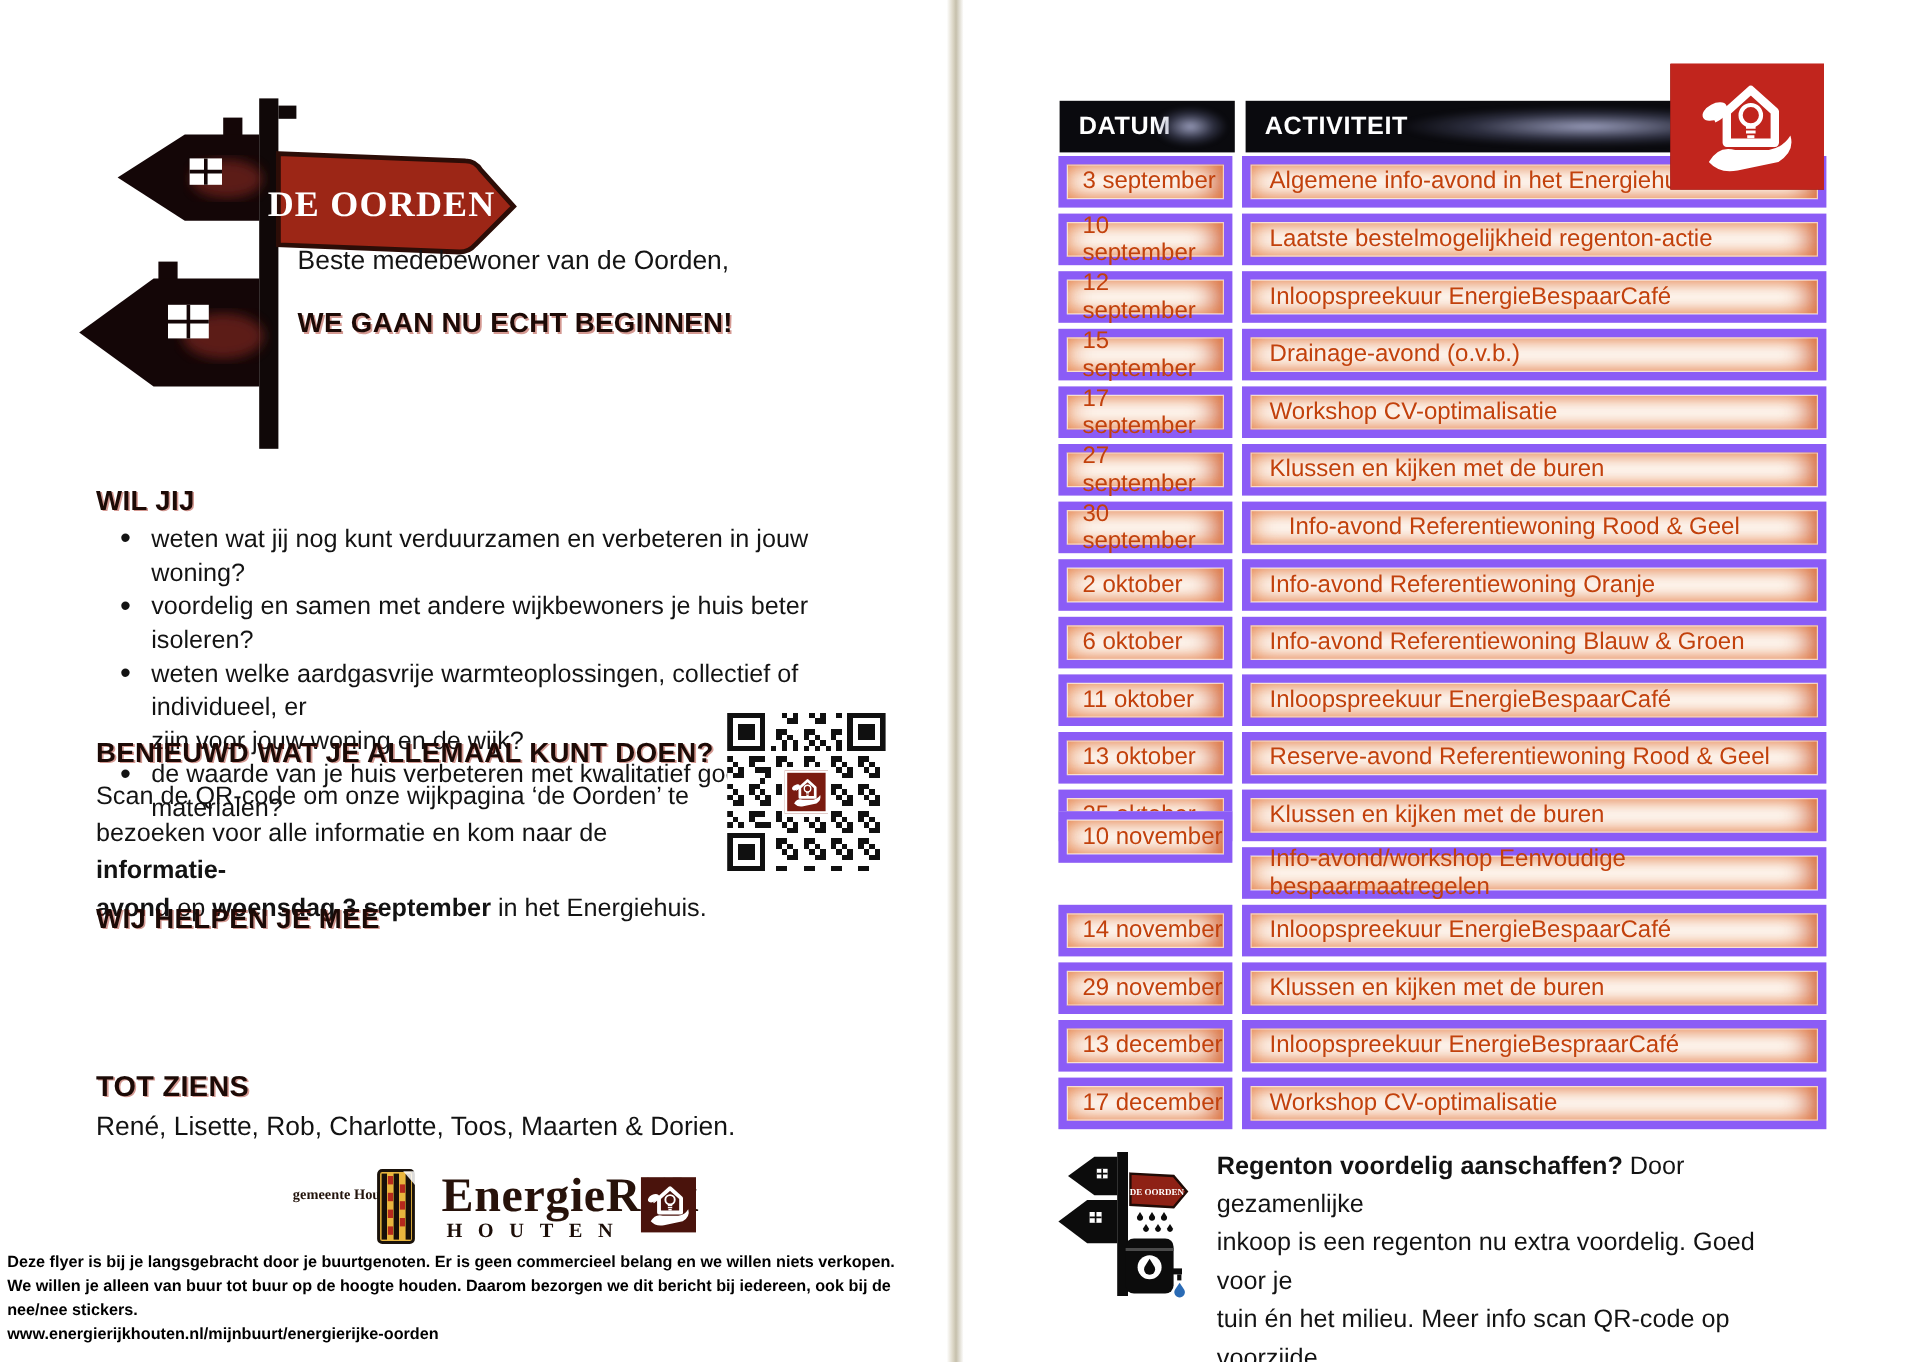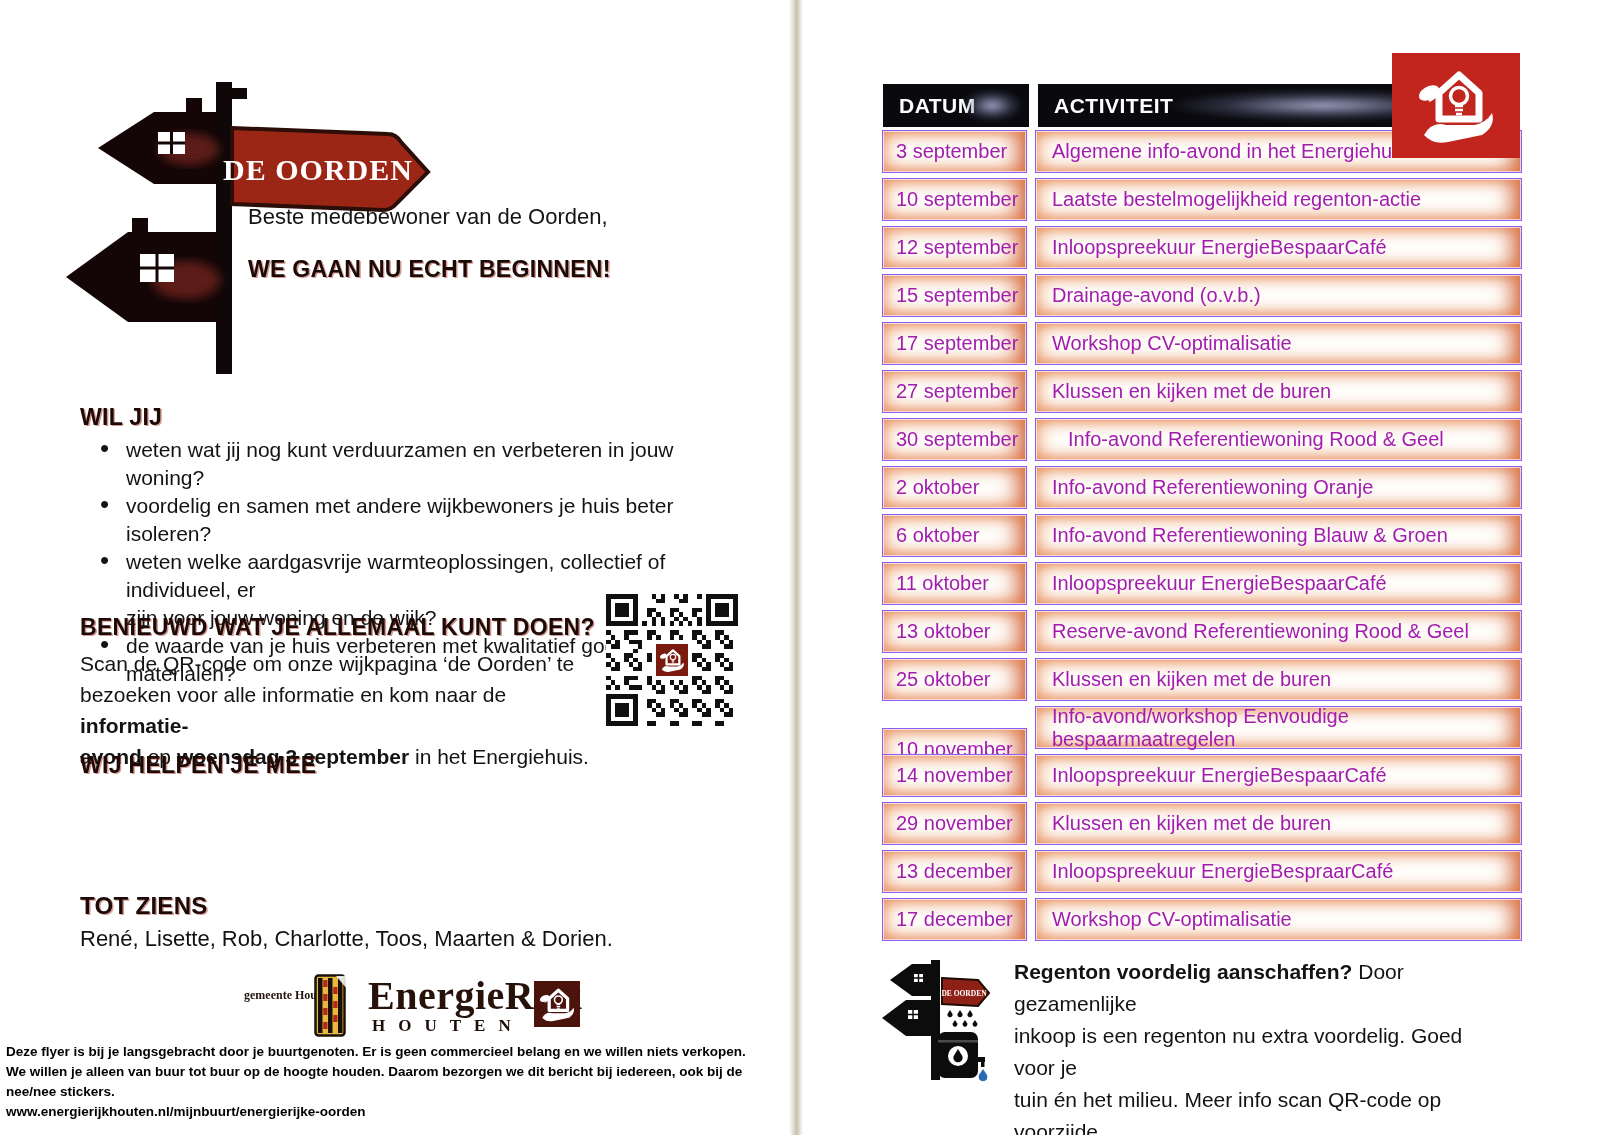--- a/index.html
+++ b/index.html
@@ -33,22 +33,22 @@
         font-size:21px;letter-spacing:.5px;display:flex;align-items:center;padding-left:16px;
         box-sizing:border-box;}
   .hbar .noise{position:absolute;top:5px;bottom:5px;border-radius:16px;
         background:radial-gradient(closest-side,rgba(168,172,205,.9),rgba(110,115,155,.35) 62%,transparent);
         filter:blur(2px);}
   .hbar-datum{left:883px;top:84px;width:146px;}
   .hbar-datum .noise{left:78px;right:6px;}
   .hbar-act{left:1038px;top:84px;width:450px;}
   .hbar-act .noise{left:128px;right:8px;}
   .trow{position:absolute;left:0;top:0;width:100%;height:0;}
-  .cell{position:absolute;height:43px;background:#fffdf9;border:1px solid #8b5cf6;
-        box-sizing:border-box;display:flex;align-items:center;font-size:20px;color:#a21caf;
+  .cell{position:absolute;height:43px;background:#fffdf9;border:7px solid #8b5cf6;
+        box-sizing:border-box;display:flex;align-items:center;font-size:20px;color:#c2410c;
         box-shadow:inset 0 0 0 1px rgba(255,255,255,.65),
                    inset 0 11px 14px -8px rgba(228,120,58,.72),
                    inset 0 -11px 14px -8px rgba(228,120,58,.72),
                    inset 14px 0 18px -10px rgba(228,120,58,.6),
                    inset -18px 0 22px -10px rgba(198,68,22,.85);}
   .date-cell{left:882px;width:145px;padding-left:13px;}
   .act-cell{left:1035px;width:487px;padding-left:16px;}
   
   .logo-box{left:1392px;top:53px;width:128px;height:105px;background:#c1251d;
             box-shadow:0 0 0 2px #8e1a14 inset;}
@@ -464,21 +464,21 @@
     </div>
       <div class="trow">
       <div class="cell date-cell" style="top: 658px;">
         <span>25 oktober</span>
       </div>
       <div class="cell act-cell" style="top: 658px;">
         <span>Klussen en kijken met de buren</span>
       </div>
     </div>
       <div class="trow">
-      <div class="cell date-cell" style="top: 728px;">
+      <div class="cell date-cell" style="top: 676px;">
         <span>10 november</span>
       </div>
       <div class="cell act-cell" style="top: 706px;">
         <span>Info-avond/workshop Eenvoudige bespaarmaatregelen</span>
       </div>
     </div>
       <div class="trow">
       <div class="cell date-cell" style="top: 754px;">
         <span>14 november</span>
       </div>

